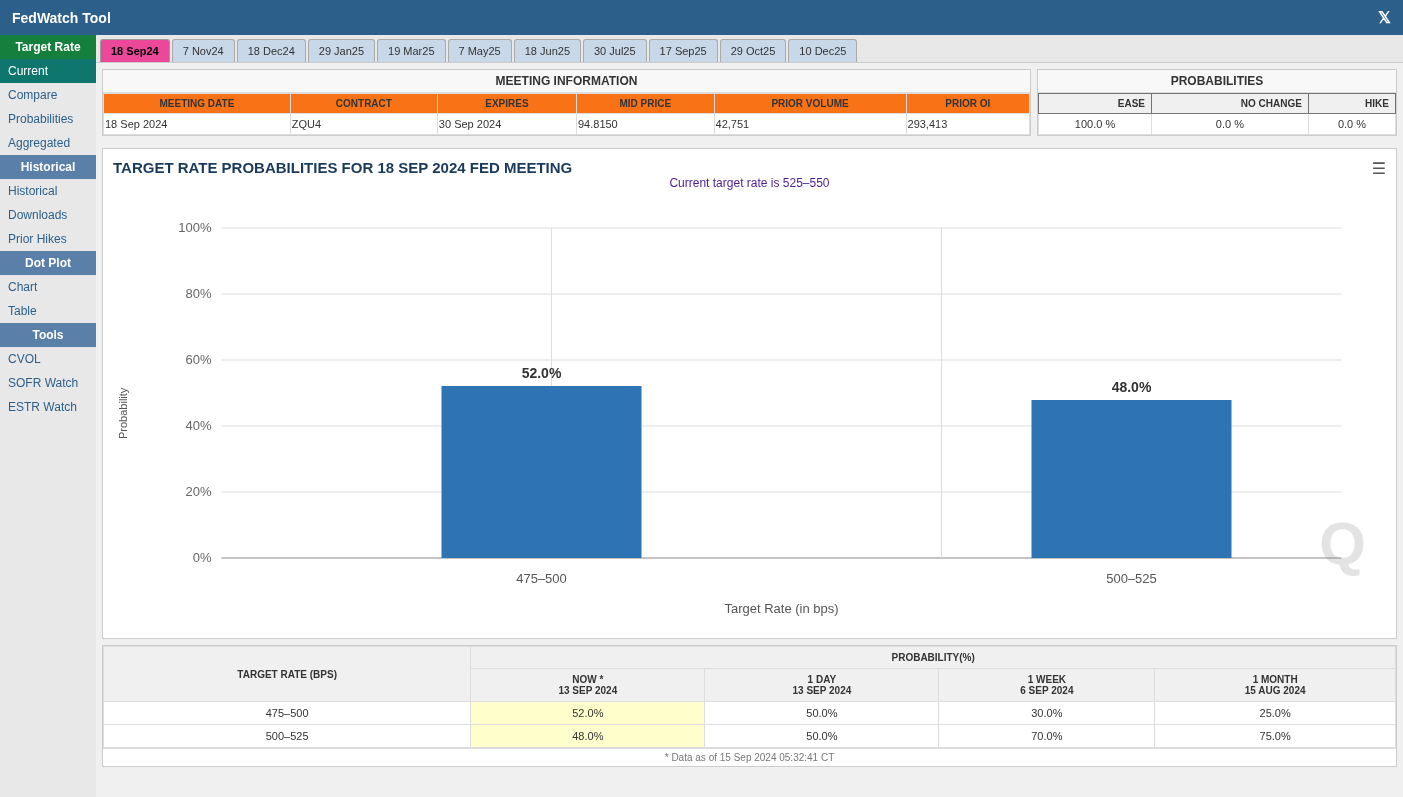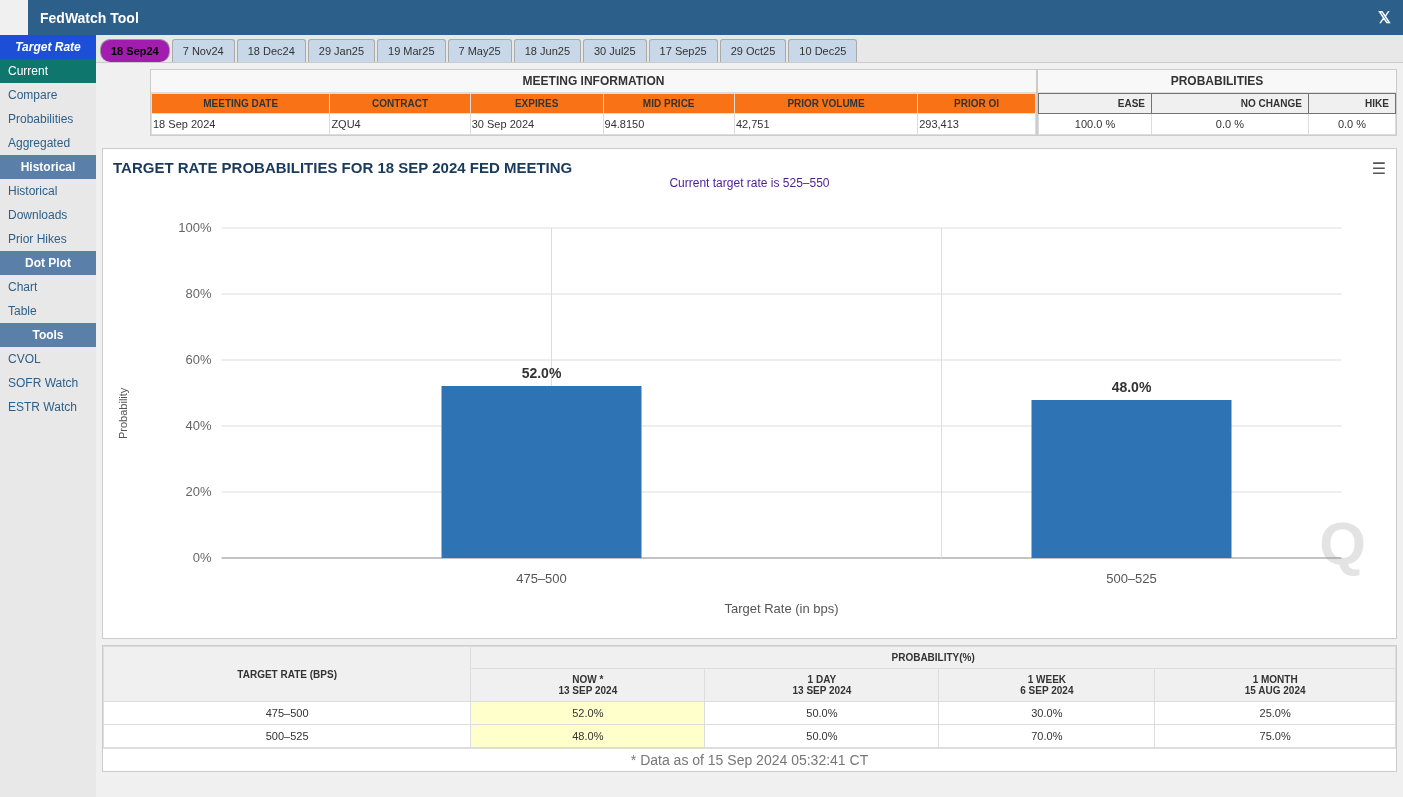--- a/index.html
+++ b/index.html
@@ -7,21 +7,20 @@
 
     .app-header {
       background: #2c5f8a;
       color: white;
       padding: 8px 12px;
       display: flex;
       justify-content: space-between;
       align-items: center;
       font-size: 14px;
       font-weight: bold;
-      margin-left: 28px;
     }
 
     .twitter-icon { color: white; font-size: 16px; }
 
     .layout { display: flex; height: calc(100vh - 32px); }
 
     .sidebar {
       width: 96px;
       background: #e8e8e8;
       flex-shrink: 0;
@@ -41,21 +40,21 @@
 
     .sidebar-item {
       padding: 5px 8px;
       font-size: 12px;
       cursor: pointer;
       color: #2c5f8a;
       background: #e8e8e8;
     }
     .sidebar-item.active { background: #0f766e; color: white; }
 
-    .sidebar-section-header.active { background: #1d4ed8; font-style: italic; }
+    .sidebar-section-header.active { background: #15803d; }
 
     .main-content { flex: 1; display: flex; flex-direction: column; overflow: hidden; }
 
     .tabs-bar {
       background: #e8e8e8;
       display: flex;
       align-items: center;
       padding: 4px 4px 0 4px;
       gap: 2px;
       border-bottom: 1px solid #ccc;
@@ -65,25 +64,24 @@
       padding: 5px 10px;
       background: #c8d8e8;
       border: 1px solid #aaa;
       border-bottom: none;
       border-radius: 3px 3px 0 0;
       cursor: pointer;
       font-size: 11px;
       color: #333;
     }
     .tab.active {
-      background: #a21caf;
+      background: #ec4899;
       color: #000;
       font-weight: bold;
       border-color: #999;
-      border-radius: 10px;
     }
 
     .content-area {
       flex: 1;
       overflow-y: auto;
       padding: 6px;
       background: #f0f0f0;
     }
 
     .meeting-info-block {
@@ -114,21 +112,21 @@
       border: 1px solid #ddd;
       color: #333;
     }
     .info-table td {
       text-align: left;
       padding: 4px 1px;
       border: 1px solid #ddd;
       font-size: 11px;
     }
 
-    .top-row { display: flex; margin-bottom: 6px; margin-left: 48px; }
+    .top-row { display: flex; gap: 6px; margin-bottom: 6px; }
     .meeting-info-wrap { flex: 1; }
     .probabilities-wrap { width: 360px; }
 
     .prob-table {
       width: 100%;
       border-collapse: collapse;
     }
     .prob-table th {
       background: #f0f0f0;
       font-size: 10px;
@@ -205,21 +203,21 @@
       text-align: center;
       padding: 5px 6px;
       border: 1px solid #ddd;
       font-size: 11px;
     }
     .bottom-table td.rate-cell { background: white; }
     .bottom-table td.highlight-yellow { background: #ffffcc; }
 
     .footer-note {
       text-align: center;
-      font-size: 14px;
+      font-size: 10px;
       color: #777;
       padding: 3px;
       border-top: 1px solid #ddd;
     }
 
     .page-footer {
       text-align: center;
       font-size: 11px;
       color: #555;
       padding: 4px;

